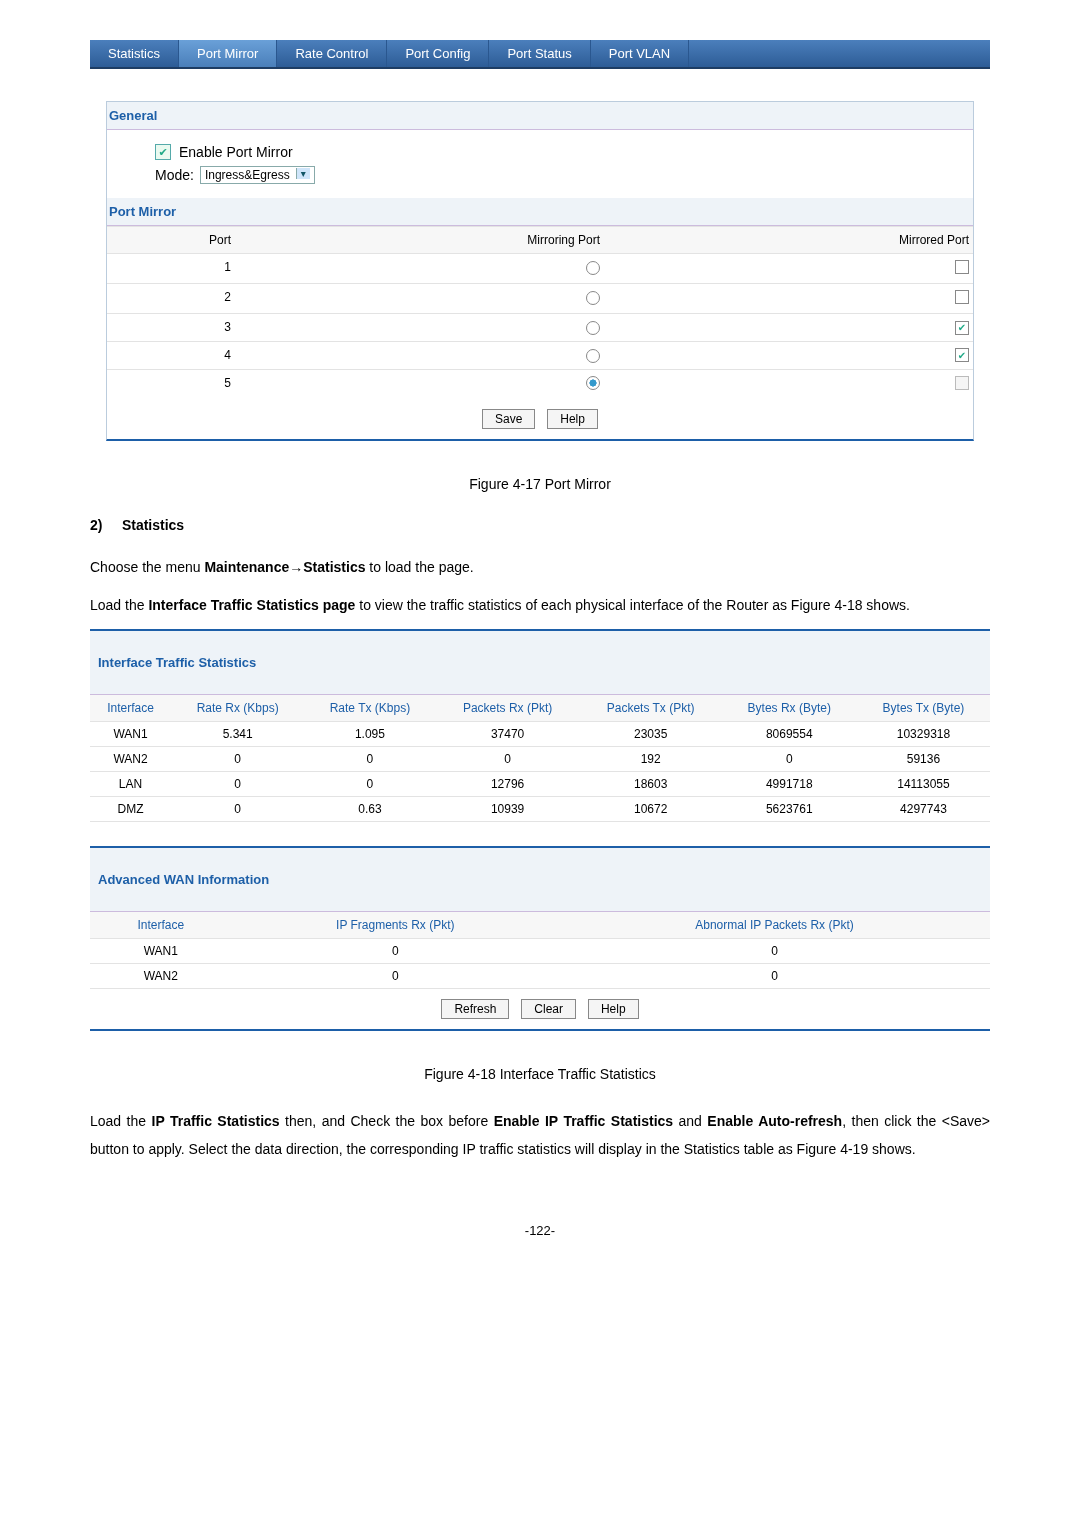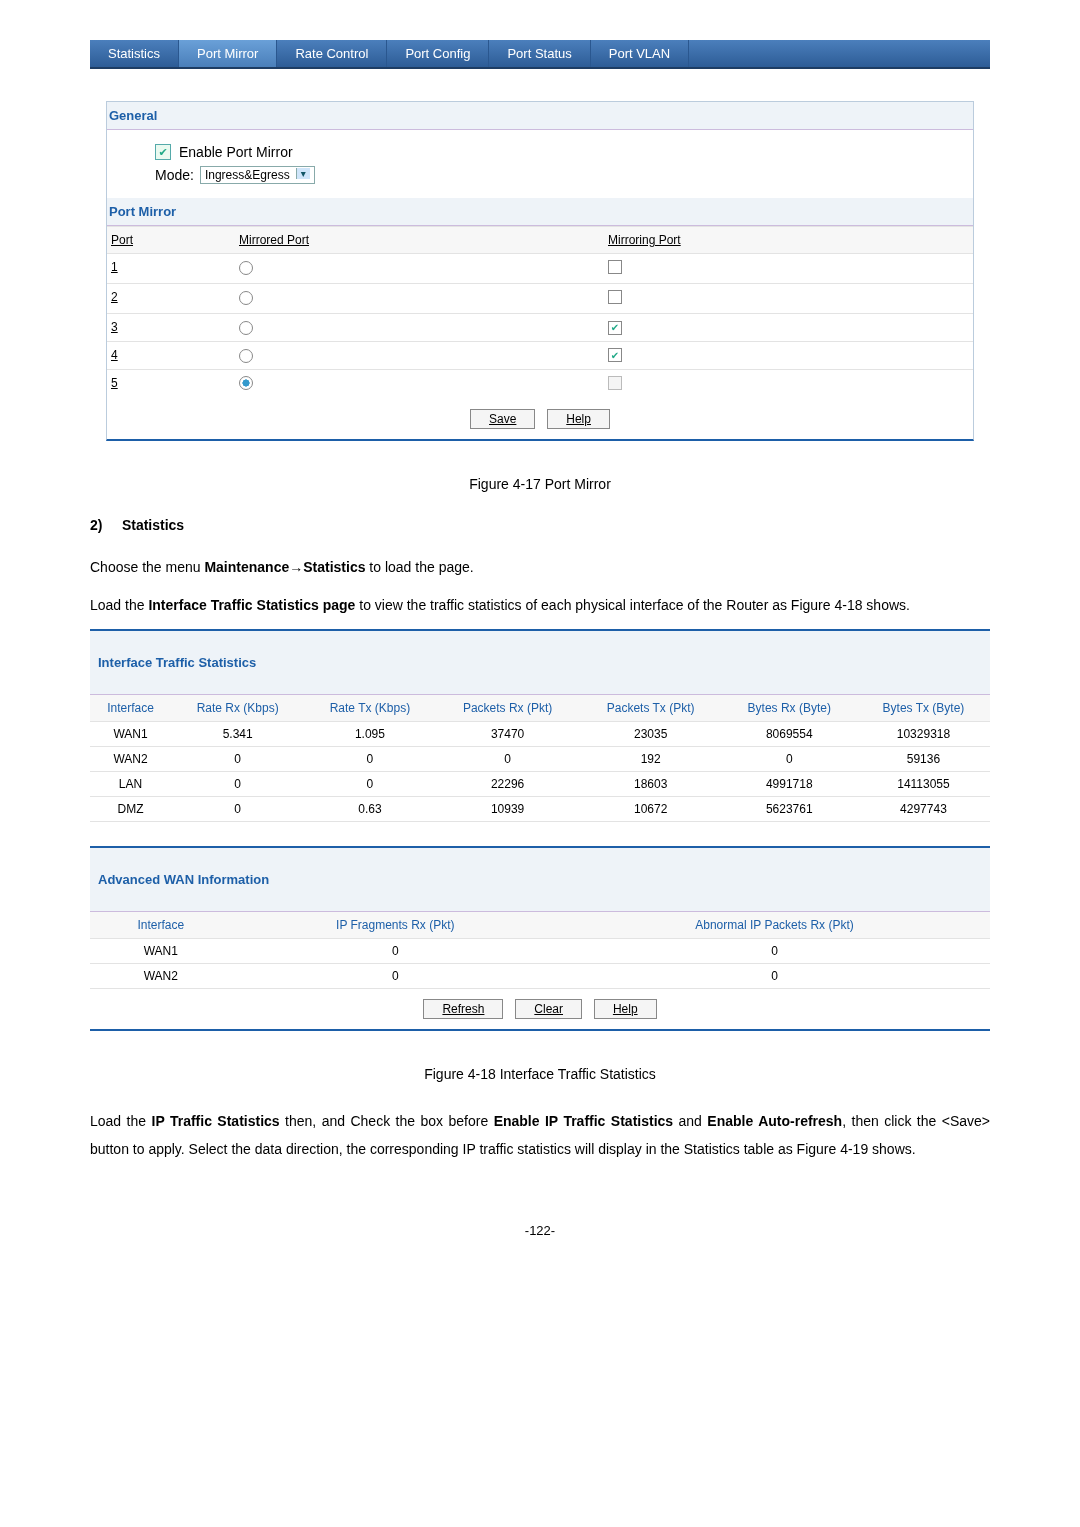--- a/index.html
+++ b/index.html
@@ -89,22 +89,21 @@
   .pm-header, .pm-row {
     display: flex;
     border-top: 1px solid #e3e3e3;
     font-size: 12px;
   }
   .pm-header {
     background: #f7f7f7;
   }
   .pm-col {
     padding: 6px 4px;
-    text-align: left;
-    text-decoration: underline;
+    text-align: right;
   }
   .pm-col.port { width: 120px; }
   .pm-col.mirroring { flex: 1; }
   .pm-col.mirrored { flex: 1; }
   .radio {
     width: 12px;
     height: 12px;
     border: 1px solid #888;
     border-radius: 50%;
     display: inline-block;
@@ -125,26 +124,25 @@
     color: #2a8;
   }
   .check.disabled { border-color:#bbb; color:#bbb; background:#f5f5f5;}
   .btnrow {
     text-align: center;
     padding: 10px 0;
   }
   .btn {
     display: inline-block;
     border: 1px solid #888;
-    padding: 2px 18px;
+    padding: 2px 12px;
     font-size: 12px;
     background: #f5f5f5;
     margin: 0 4px;
     cursor: pointer;
-    text-decoration: underline;
   }
   .figcap {
     text-align: center;
     font-size: 14px;
     margin: 35px 0 25px 0;
   }
   .body-text {
     font-size: 14px;
     line-height: 2.0;
     margin: 10px 0;
@@ -227,22 +225,22 @@
         <span class="select-box">
           <span>Ingress&amp;Egress</span>
           <span class="chev">▾</span>
         </span>
       </div>
     </div>
     <div class="section-title">Port Mirror</div>
     <div>
       <div class="pm-header">
         <div class="pm-col port">Port</div>
+        <div class="pm-col mirroring">Mirroring Port</div>
         <div class="pm-col mirrored">Mirrored Port</div>
-        <div class="pm-col mirroring">Mirroring Port</div>
       </div>
 
       <div class="pm-row">
         <div class="pm-col port">1</div>
         <div class="pm-col mirroring"><span class="radio"></span></div>
         <div class="pm-col mirrored"><span class="check"></span></div>
       </div>
       <div class="pm-row">
         <div class="pm-col port">2</div>
         <div class="pm-col mirroring"><span class="radio"></span></div>
@@ -314,21 +312,21 @@
             <td>0</td>
             <td>0</td>
             <td>192</td>
             <td>0</td>
             <td>59136</td>
       </tr>
       <tr>
         <td>LAN</td>
             <td>0</td>
             <td>0</td>
-            <td>22296</td>
+            <td>12796</td>
             <td>18603</td>
             <td>4991718</td>
             <td>14113055</td>
       </tr>
       <tr>
         <td>DMZ</td>
             <td>0</td>
             <td>0.63</td>
             <td>10939</td>
             <td>10672</td>

